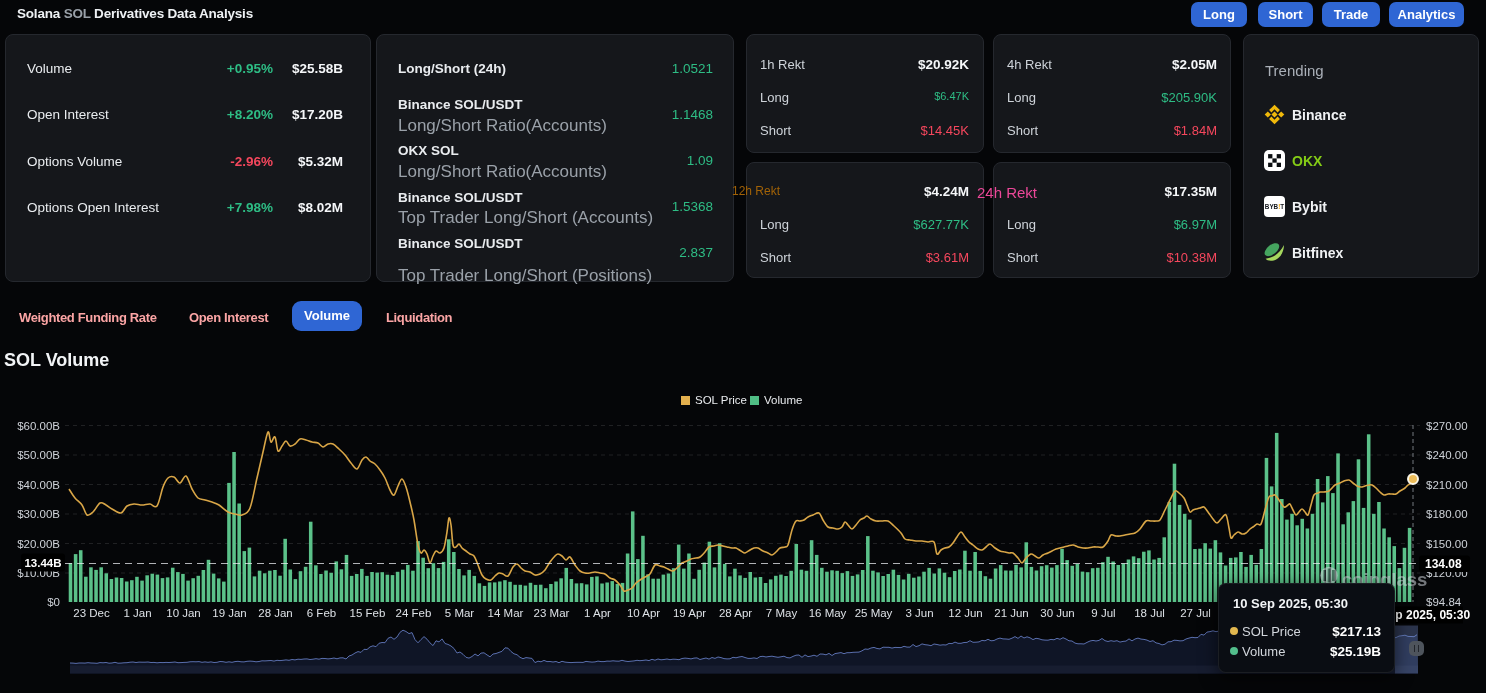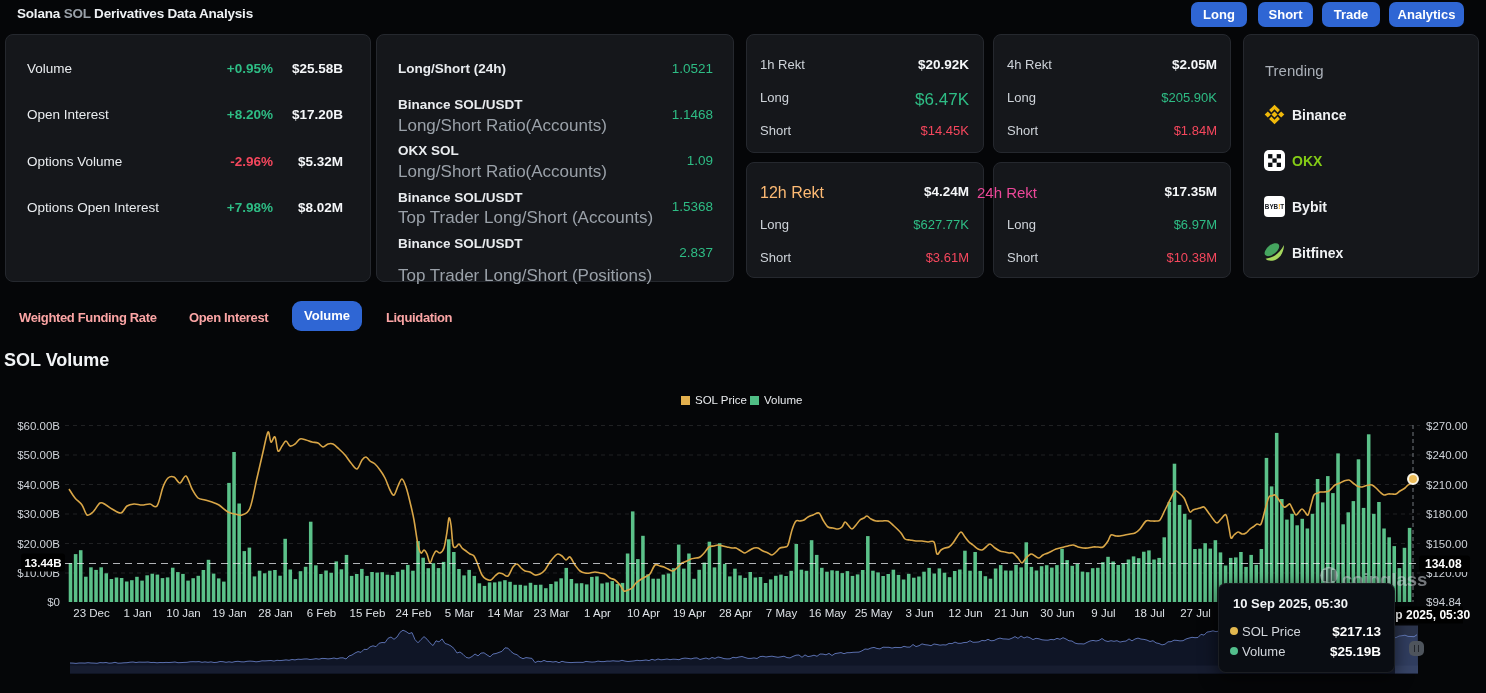--- a/index.html
+++ b/index.html
@@ -58,30 +58,30 @@
 <div class="abs grn" style="right:773px;top:199px;font-size:13.5px">1.5368</div>
 <div class="abs grn" style="right:773px;top:245px;font-size:13.5px">2.837</div>
 
 <div class="card" style="left:746px;top:34px;width:238px;height:119px"></div>
 <div class="card" style="left:993px;top:34px;width:238px;height:119px"></div>
 <div class="card" style="left:746px;top:162px;width:238px;height:116px"></div>
 <div class="card" style="left:993px;top:162px;width:238px;height:116px"></div>
 <div class="abs" style="left:760px;top:57px;color:#ced3d9;font-size:13px">1h Rekt</div>
 <div class="abs val" style="right:517px;top:57px">$20.92K</div>
 <div class="abs" style="left:760px;top:90px;color:#ced3d9;font-size:13px">Long</div>
-<div class="abs grn" style="right:517px;top:90px;font-size:17px">$6.47K</div>
+<div class="abs grn" style="right:517px;top:90px;font-size:11px">$6.47K</div>
 <div class="abs" style="left:760px;top:123px;color:#ced3d9;font-size:13px">Short</div>
 <div class="abs red" style="right:517px;top:123px;font-size:13px">$14.45K</div>
 <div class="abs" style="left:1007px;top:57px;color:#ced3d9;font-size:13px">4h Rekt</div>
 <div class="abs val" style="right:269px;top:57px">$2.05M</div>
 <div class="abs" style="left:1007px;top:90px;color:#ced3d9;font-size:13px">Long</div>
 <div class="abs grn" style="right:269px;top:90px;font-size:13px">$205.90K</div>
 <div class="abs" style="left:1007px;top:123px;color:#ced3d9;font-size:13px">Short</div>
 <div class="abs red" style="right:269px;top:123px;font-size:13px">$1.84M</div>
-<div class="abs" style="left:760px;top:184px;color:#fdba74;font-size:16px">12h Rekt</div>
+<div class="abs" style="left:732px;top:184px;color:#a16207;font-size:12px">12h Rekt</div>
 <div class="abs val" style="right:517px;top:184px">$4.24M</div>
 <div class="abs" style="left:760px;top:217px;color:#ced3d9;font-size:13px">Long</div>
 <div class="abs grn" style="right:517px;top:217px;font-size:13px">$627.77K</div>
 <div class="abs" style="left:760px;top:250px;color:#ced3d9;font-size:13px">Short</div>
 <div class="abs red" style="right:517px;top:250px;font-size:13px">$3.61M</div>
 <div class="abs" style="left:977px;top:184px;color:#ec4899;font-size:15px">24h Rekt</div>
 <div class="abs val" style="right:269px;top:184px">$17.35M</div>
 <div class="abs" style="left:1007px;top:217px;color:#ced3d9;font-size:13px">Long</div>
 <div class="abs grn" style="right:269px;top:217px;font-size:13px">$6.97M</div>
 <div class="abs" style="left:1007px;top:250px;color:#ced3d9;font-size:13px">Short</div>

